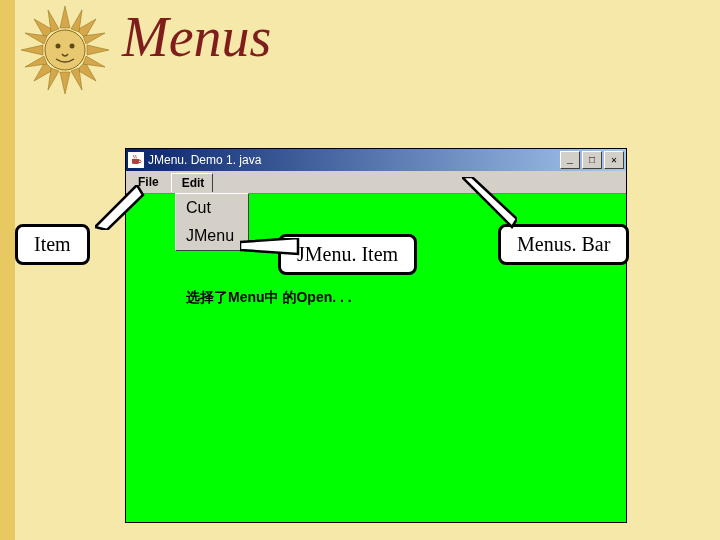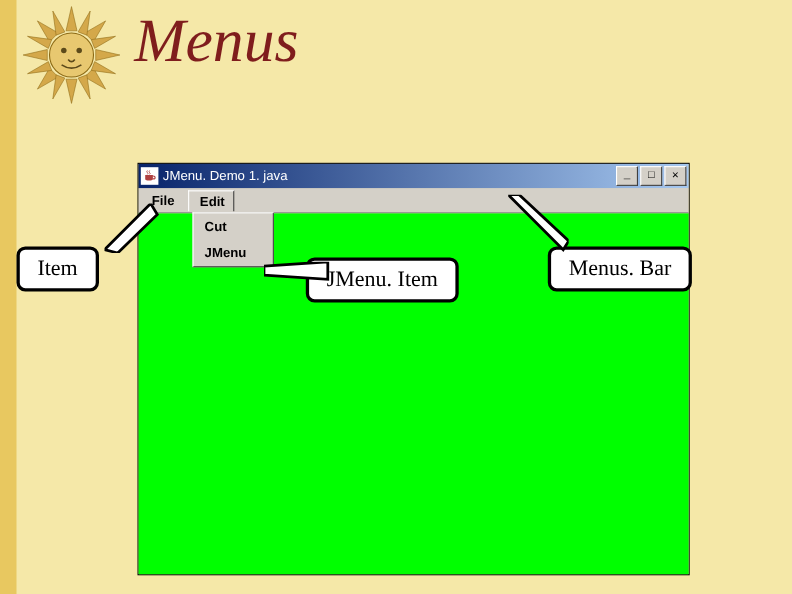--- a/index.html
+++ b/index.html
@@ -117,22 +117,22 @@
     top: -1px;
     background: #d4d0c8;
     border-top: 1px solid #fff;
     border-left: 1px solid #fff;
     border-right: 1px solid #404040;
     border-bottom: 1px solid #404040;
     width: 72px;
   }
   .dropdown-item {
     padding: 5px 10px;
-    font-size: 12px;
-    font-weight: bold;
+    font-size: 16px;
+    font-weight: normal;
   }
   .status-text {
     position: absolute;
     left: 60px;
     top: 95px;
     font-size: 14px;
     font-weight: bold;
     color: #000;
   }
   .callout {
@@ -217,20 +217,21 @@
   </div>
   <div class="menubar">
     <div class="menu-item">File</div>
     <div class="menu-item active">Edit</div>
   </div>
   <div class="client-area">
     <div class="dropdown-menu">
       <div class="dropdown-item">Cut</div>
       <div class="dropdown-item">JMenu</div>
     </div>
+    <div class="status-text">选择了Menu中 的Open. . .</div>
   </div>
 </div>
 
 <div class="callout callout-jmenu">Item</div>
 <div class="callout callout-jmenuitem">JMenu. Item</div>
 <div class="callout callout-jmenubar">Menus. Bar</div>
 
 <svg class="pointer" style="left:95px;top:185px" width="55" height="45">
   <polygon points="0,42 42,0 48,10 12,45" fill="#fff" stroke="#000" stroke-width="2.5"></polygon>
 </svg>

